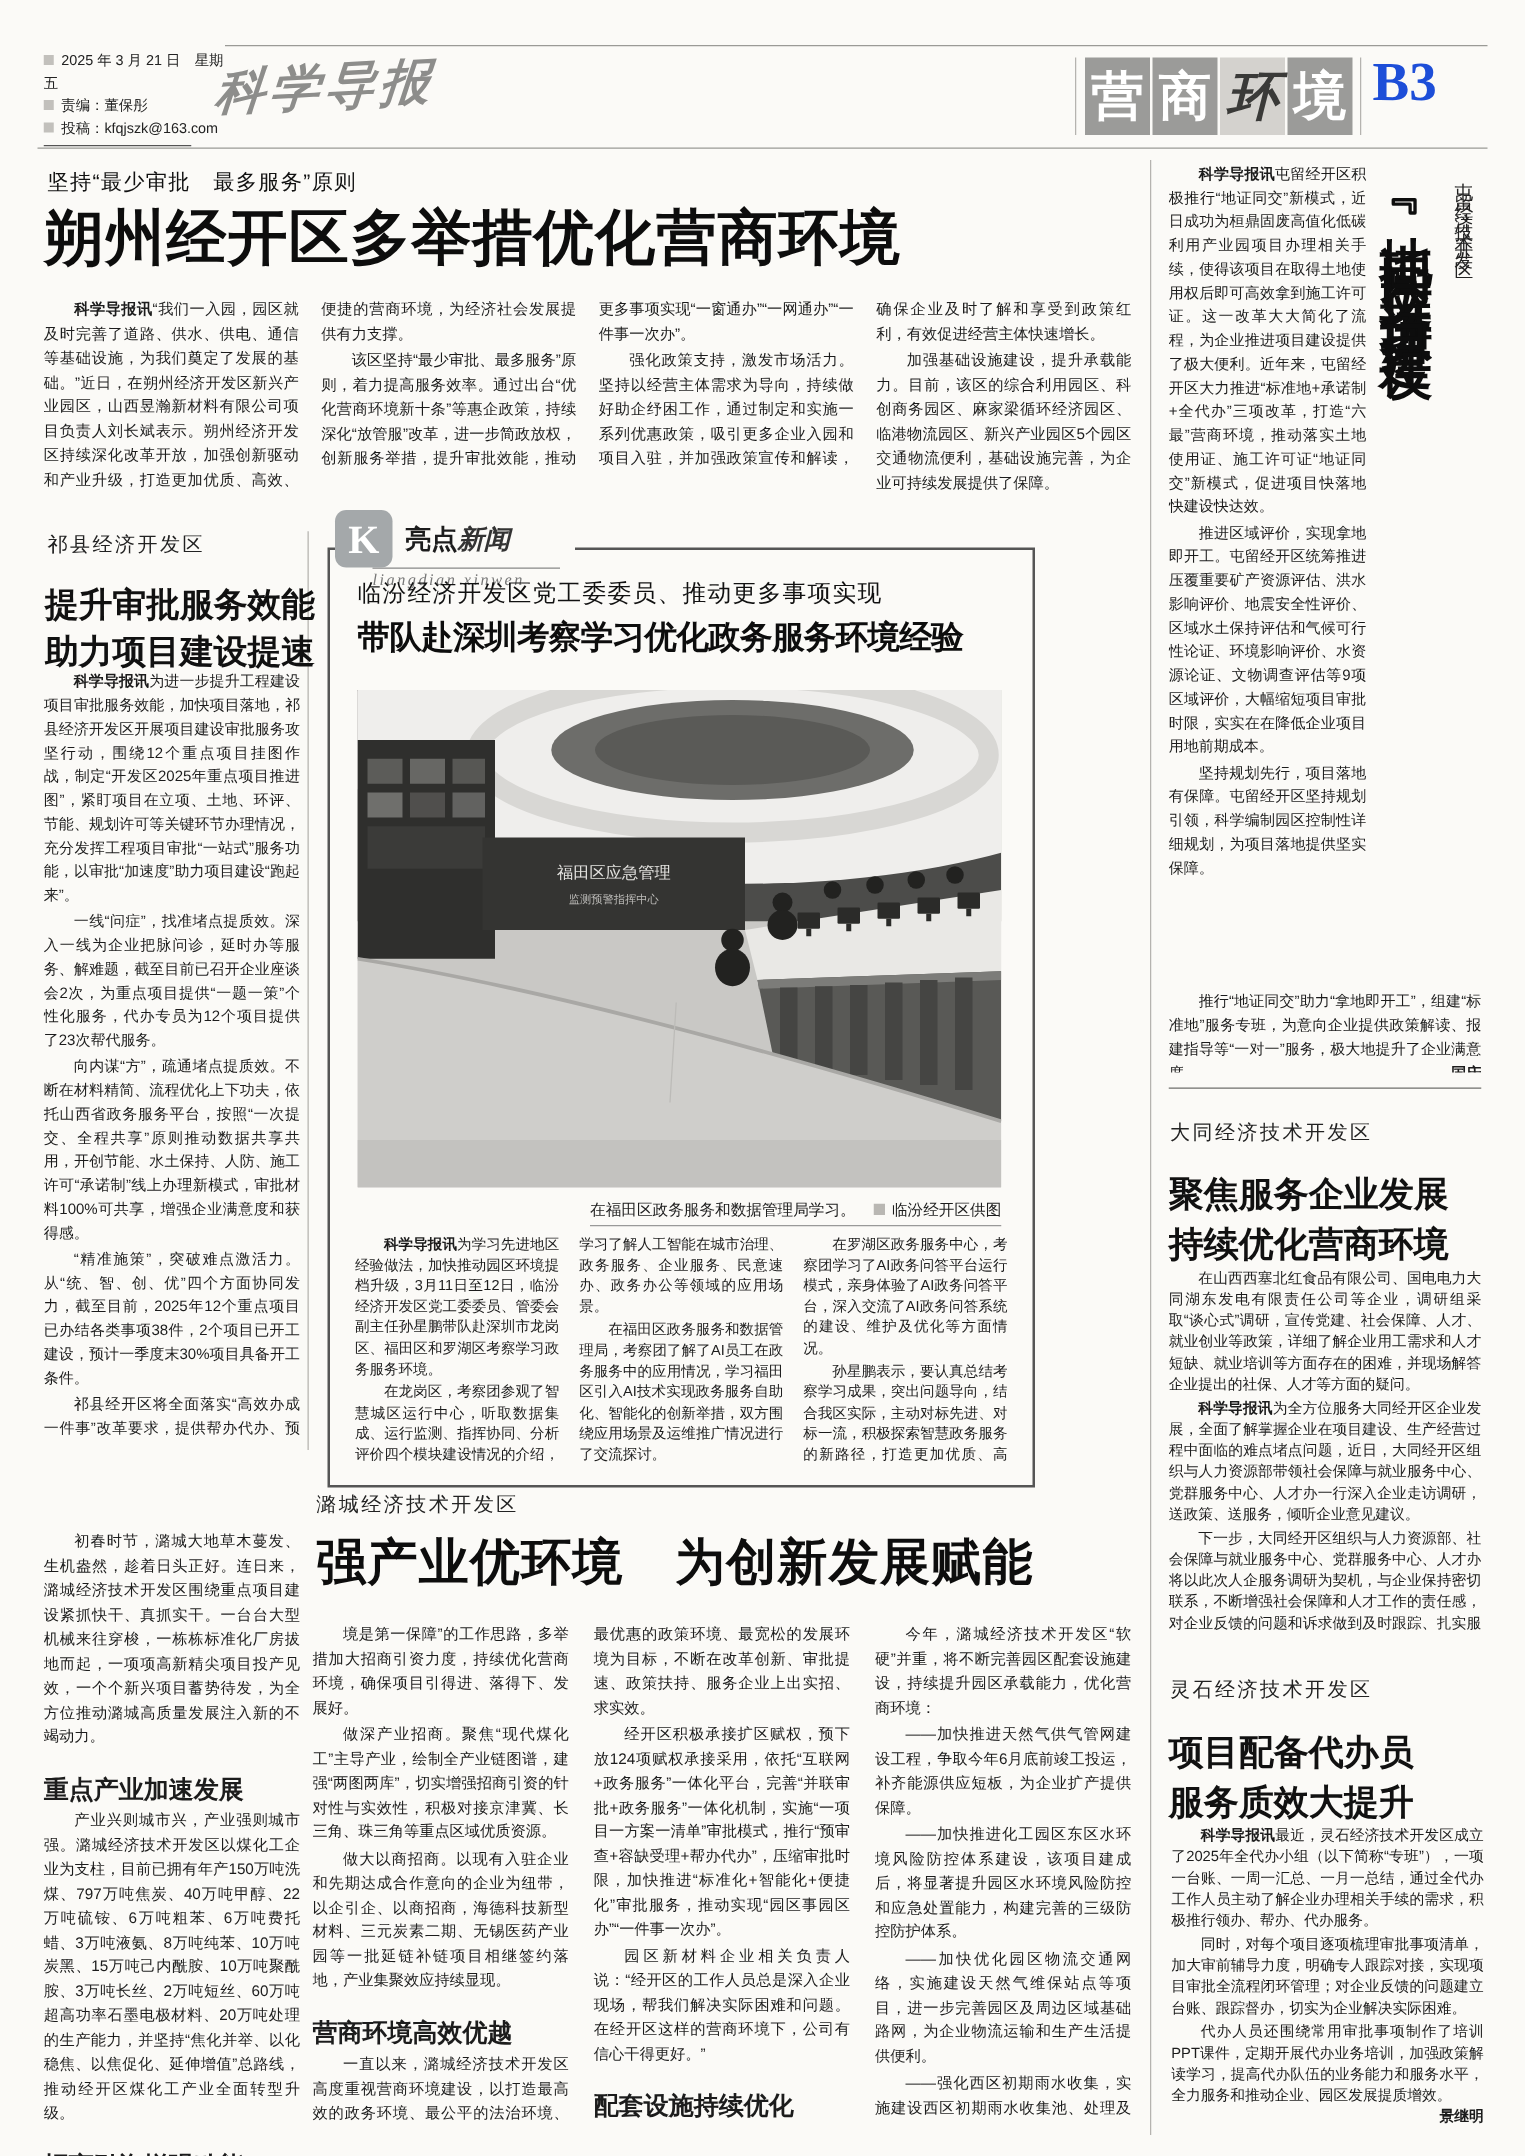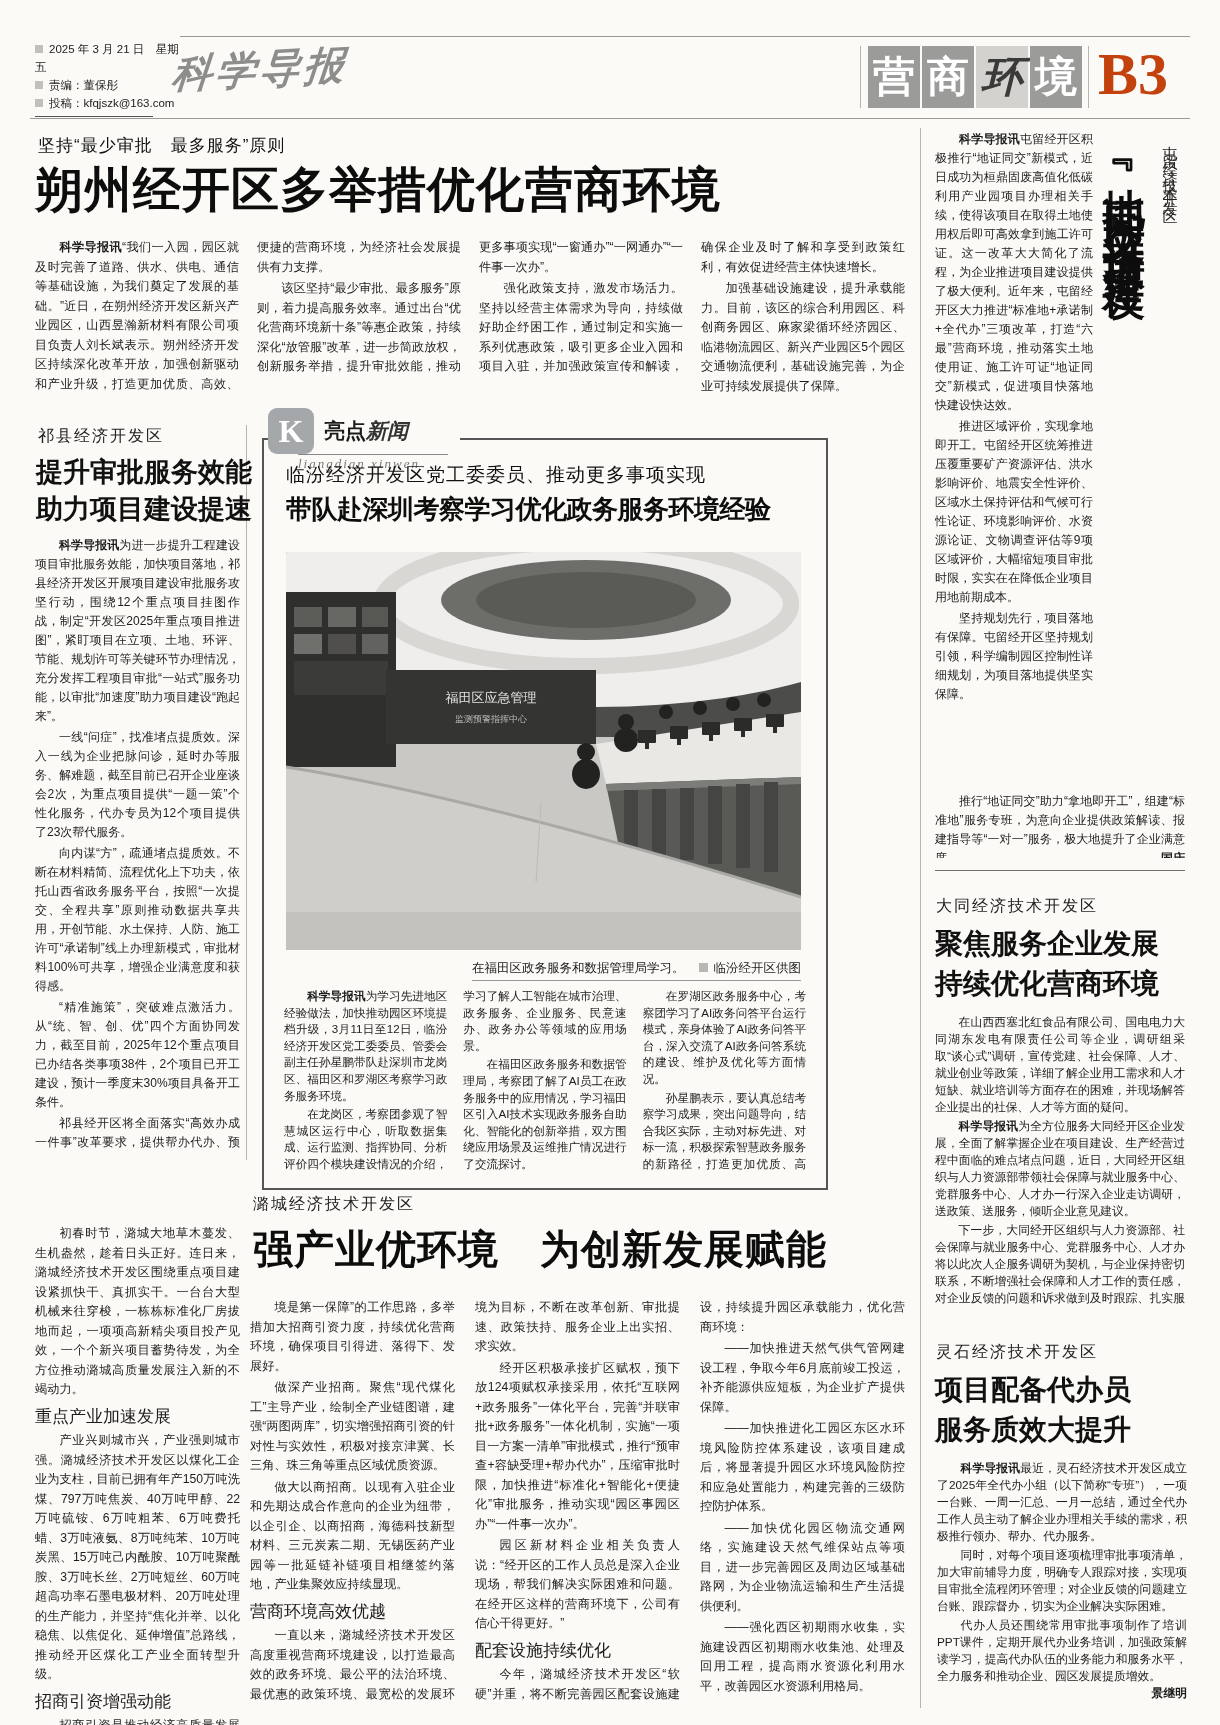--- a/index.html
+++ b/index.html
@@ -14,32 +14,32 @@
   .byline{float:right;font-weight:700;text-indent:0;padding-left:10px;}
   .label{font-size:16px;letter-spacing:2px;color:#222;}
   
   .meta{font-size:11.5px;line-height:18px;color:#222;}
   .meta .sq{display:inline-block;width:8px;height:8px;background:#c2c0bc;margin-right:6px;}
   .masthead{font-family:"DejaVu Serif","Liberation Serif",serif;font-style:italic;font-weight:700;
             font-size:40px;color:#8d8d8b;transform:rotate(-3deg) skewX(-8deg);letter-spacing:4px;}
   .secchar{display:inline-block;width:52px;height:62px;background:#9b9b99;color:#fff;
            font-size:42px;font-weight:700;text-align:center;line-height:62px;margin-right:2px;}
   .secchar.alt{background:#d4d2ce;color:#3a3a38;font-family:"DejaVu Serif",serif;font-style:italic;}
-  .pageno{font-family:"Liberation Serif","DejaVu Serif",serif;font-weight:700;font-size:60px;color:#c2410c;}
+  .pageno{font-family:"Liberation Serif","DejaVu Serif",serif;font-weight:700;font-size:44px;color:#1d4ed8;}
   
   .kicker{font-size:17px;letter-spacing:1px;color:#111;}
   .h-main{font-size:48px;font-weight:900;letter-spacing:1px;color:#0d0d0d;white-space:nowrap;}
-  .h-med{font-size:27px;font-weight:900;line-height:37px;color:#111;}
+  .h-med{font-size:27px;font-weight:900;line-height:37px;color:#111;margin-top:12px;}
   .h-box{font-size:26px;font-weight:900;letter-spacing:-0.5px;color:#0d0d0d;white-space:nowrap;}
   .h-serif{font-family:"Liberation Serif","DejaVu Serif",serif;font-weight:900;font-size:40px;
            letter-spacing:1px;color:#0d0d0d;white-space:nowrap;}
   .vhead{writing-mode:vertical-rl;text-orientation:upright;font-family:"Liberation Serif","DejaVu Serif",serif;
          font-weight:900;font-size:42px;letter-spacing:9px;color:#0d0d0d;}
   .vkicker{writing-mode:vertical-rl;text-orientation:upright;font-size:15px;letter-spacing:8px;color:#222;}
-  .subhead{font-weight:400;font-size:17px;margin:7px 0 5px 0;text-indent:0;break-inside:avoid;}
+  .subhead{font-weight:700;font-size:20px;margin:23px 0 5px 0;text-indent:0;break-inside:avoid;}
   
   .b12{font-size:12.2px;line-height:19.5px;}
   .b12s{font-size:12px;line-height:19px;}
   .b11{font-size:11.6px;line-height:16.6px;}
   .b11d{font-size:11.8px;line-height:17px;}
   .cols4{column-count:4;column-gap:18px;}
   .cols3{column-count:3;column-gap:20px;}
   .colsbox{column-count:3;column-gap:16px;}
   
   #box-linfen{border:2px solid #555;background:#fbfaf7;}

